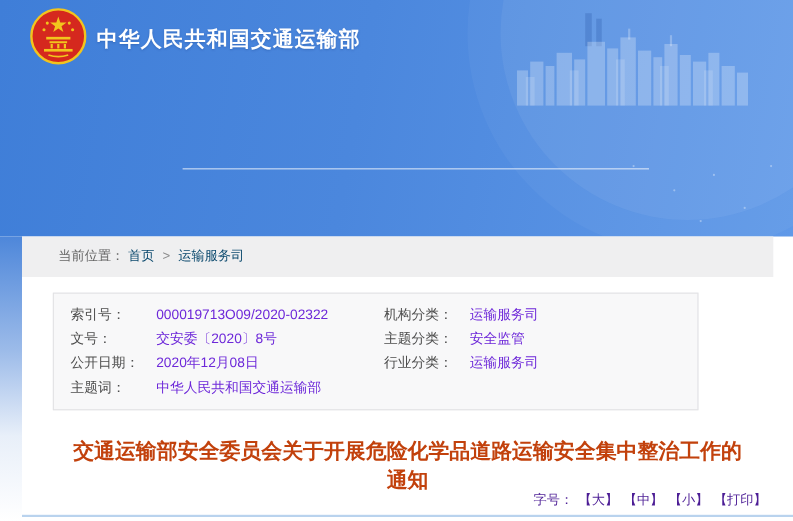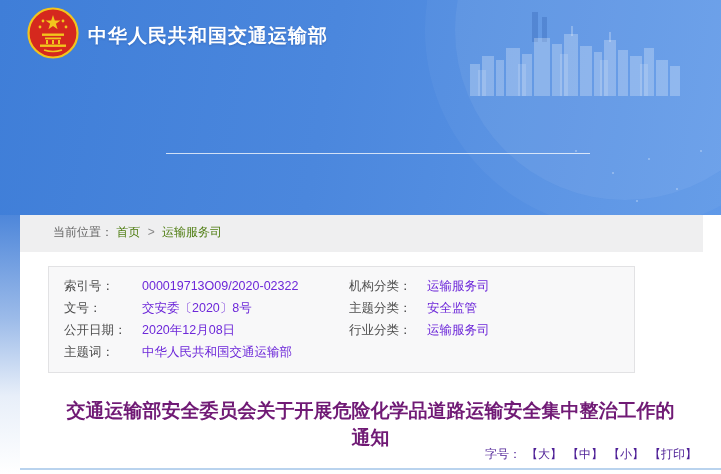--- a/index.html
+++ b/index.html
@@ -22,32 +22,32 @@
                 font-size:44px; font-weight:bold; letter-spacing:6px; text-shadow:0 2px 3px rgba(0,40,110,0.2); }
   .title-underline { position:absolute; left:166px; top:153px; width:424px; height:1px; background:rgba(255,255,255,0.75); }
 
   
   .left-strip { position:absolute; left:0; top:215px; width:20px; height:259px;
                 background:linear-gradient(to bottom,#4e87da 0%,#9cbbe9 40%,#e8eff9 70%,#ffffff 100%); }
 
   
   .crumb-band { position:absolute; left:20px; top:215px; width:683px; height:37px; background:#efeff0; }
   .crumb { padding-left:33px; line-height:34px; font-size:12px; color:#666666; }
-  .crumb a { color:#4d7c0f; text-decoration:none; }
+  .crumb a { color:#0c4a6e; text-decoration:none; }
   .crumb .sep { margin:0 4px; color:#888888; }
 
   
   .content { position:absolute; left:20px; top:252px; width:701px; height:222px; background:#ffffff; }
   .meta-box { margin:14px 28px 0 28px; width:587px; border:1px solid #e2e2e4; background:#f8f8f9;
               padding:9px 0 9px 15px; display:grid; grid-template-columns:1fr 1fr; row-gap:1px; }
   .meta-cell { display:flex; font-size:12.5px; line-height:21px; color:#4d4d4d; }
   .meta-label { width:78px; flex:none; }
   .meta-value { color:#6d28d9; }
 
-  .doc-title { margin:24px 40px 0 40px; text-align:center; color:#701a75; font-size:19px; font-weight:bold;
+  .doc-title { margin:24px 40px 0 40px; text-align:center; color:#c2410c; font-size:19px; font-weight:bold;
                line-height:27px; }
 
   .toolbar { position:absolute; right:24px; top:194px; font-size:12px; color:#4c1d95; }
   .toolbar span[data-interactable="true"] { cursor:pointer; margin-left:5px; }
   .bottom-line { position:absolute; left:20px; top:468px; width:701px; height:2px; background:#b9d3ee; }
 </style>
 </head>
 <body>
 
 <div class="screen" data-interactable="false">

